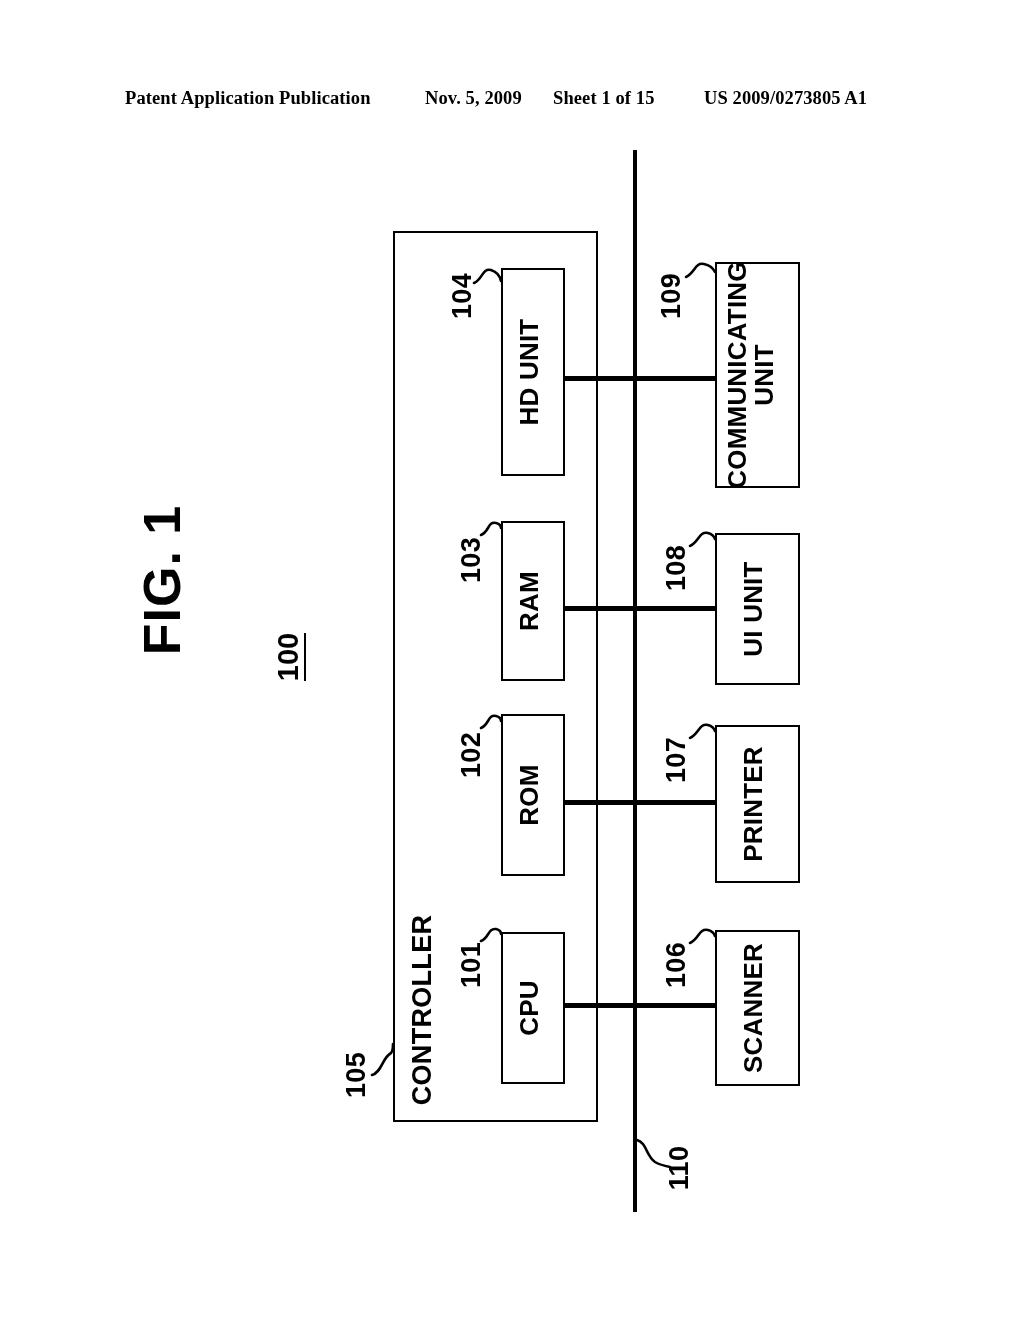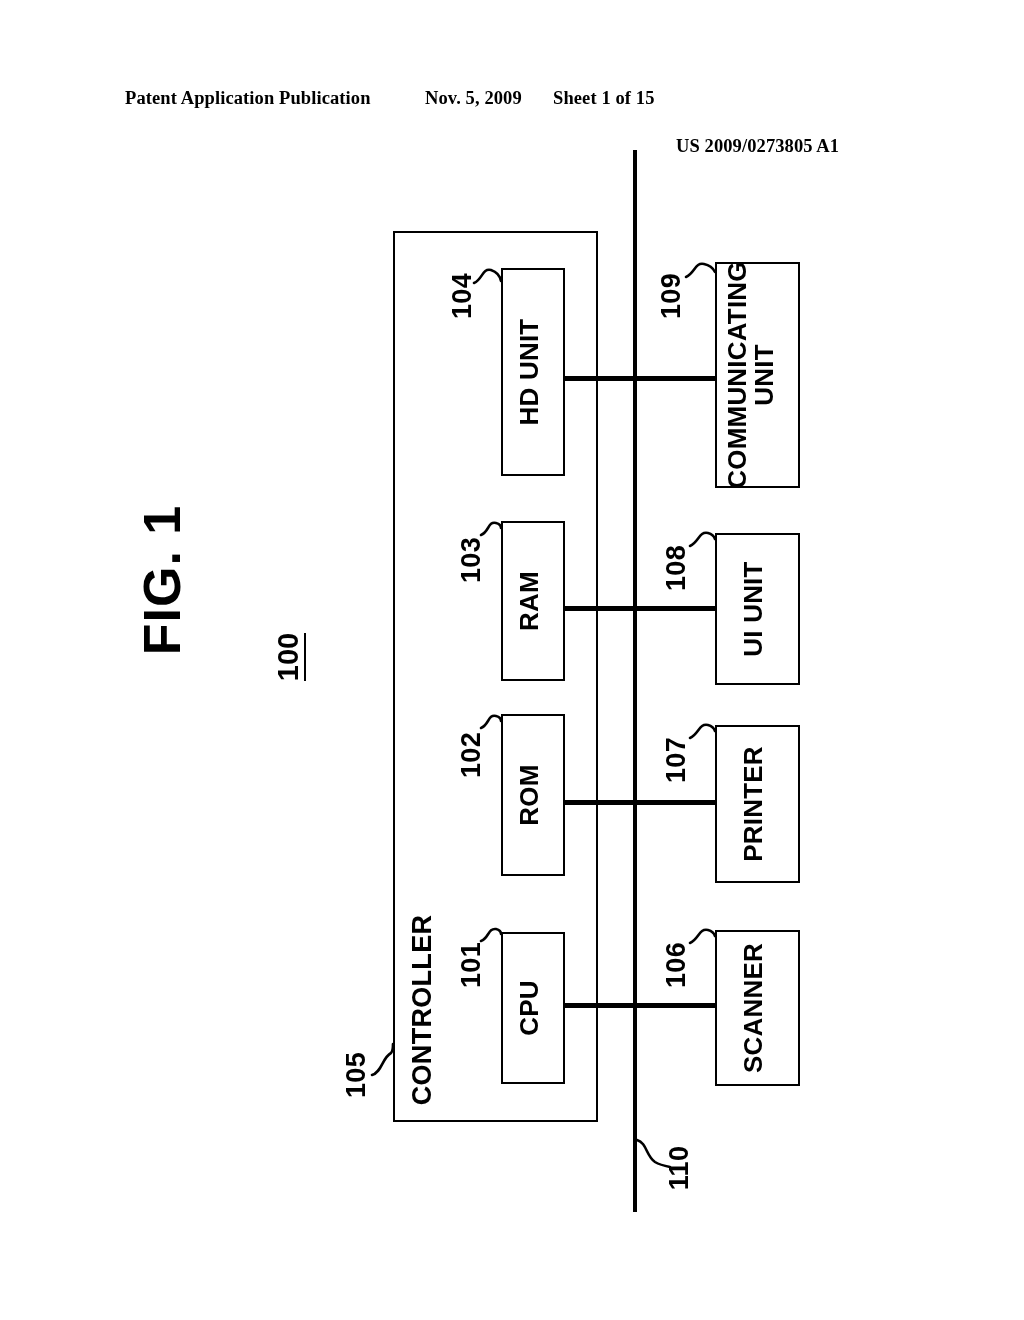--- a/index.html
+++ b/index.html
@@ -25,21 +25,21 @@
     height: 28px;
     font-family: "Liberation Serif", serif;
     font-weight: bold;
     font-size: 18.5px;
     letter-spacing: 0.1px;
     white-space: nowrap;
   }
   #page-header .hdr-pub   { position: absolute; left: 125px; top: 0; }
   #page-header .hdr-date  { position: absolute; left: 425px; top: 0; text-align: right; }
   #page-header .hdr-sheet { position: absolute; left: 553px; top: 0; }
-  #page-header .hdr-num   { position: absolute; left: 676px; top: 0; margin-top: 48px; }
+  #page-header .hdr-num   { position: absolute; left: 704px; top: 0; }
 
   
   #figure {
     position: absolute;
     left: 0;
     top: 0;
     width: 1024px;
     height: 1320px;
   }
 

